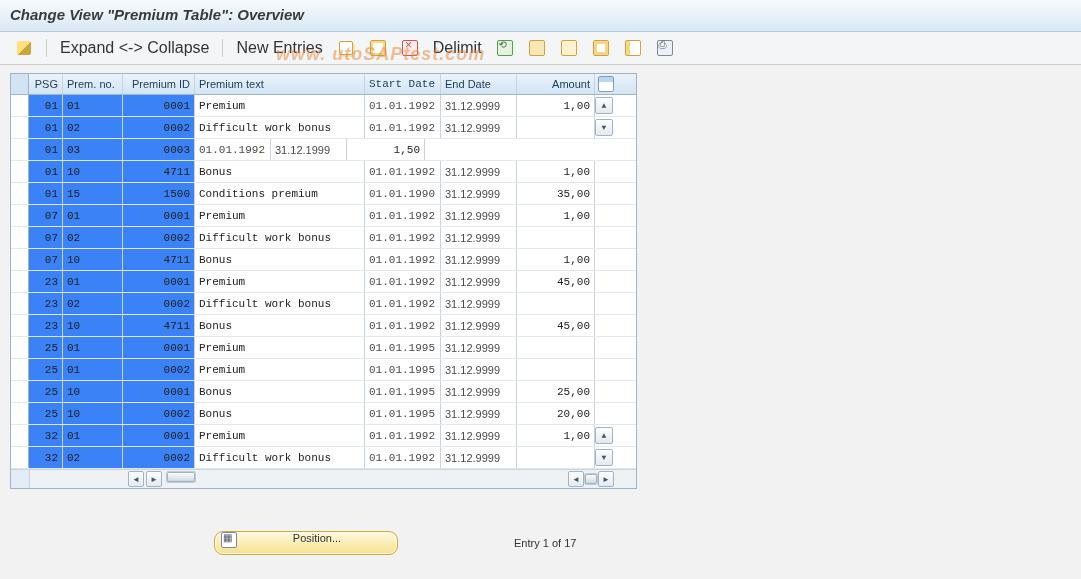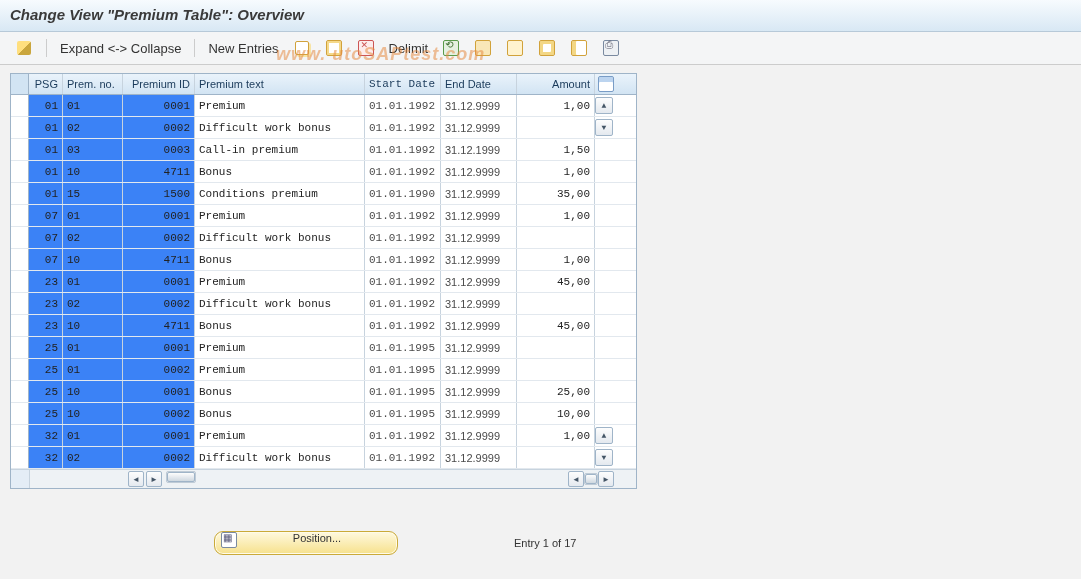--- a/index.html
+++ b/index.html
@@ -33,21 +33,21 @@
   .tb-btn {
     display: inline-flex;
     align-items: center;
     justify-content: center;
     min-width: 18px;
     height: 20px;
     padding: 0 4px;
     border: 1px solid transparent;
     border-radius: 2px;
     cursor: pointer;
-    font-size: 13px;
+    font-size: 16px;
     color: #333;
     gap: 4px;
   }
   .tb-sep {
     width: 1px;
     height: 18px;
     background: #ccc;
     margin: 0 4px;
   }
   .tb-text { white-space: nowrap; }
@@ -268,21 +268,20 @@
           <div class="vscroll-cell">
             <div class="vs-btn">▼</div>
           </div>
         </div>
       </div>
       <div class="trow">
         <div class="td c-sel"></div>
         <div class="td c-psg right">01</div>
         <div class="td c-pno">03</div>
         <div class="td c-pid right">0003</div>
-        <div class="td c-ptxt">Call-in premium</div>
         <div class="td c-sdate">01.01.1992</div>
         <div class="td c-edate">31.12.1999</div>
         <div class="td c-amt right">1,50</div>
         <div class="td c-vsb">
           <div class="vscroll-cell"></div>
         </div>
       </div>
       <div class="trow">
         <div class="td c-sel"></div>
         <div class="td c-psg right">01</div>
@@ -427,21 +426,21 @@
         </div>
       </div>
       <div class="trow">
         <div class="td c-sel"></div>
         <div class="td c-psg right">25</div>
         <div class="td c-pno">10</div>
         <div class="td c-pid right">0002</div>
         <div class="td c-ptxt">Bonus</div>
         <div class="td c-sdate">01.01.1995</div>
         <div class="td c-edate">31.12.9999</div>
-        <div class="td c-amt right">10,00</div>
+        <div class="td c-amt right">20,00</div>
         <div class="td c-vsb">
           <div class="vscroll-cell"></div>
         </div>
       </div>
       <div class="trow">
         <div class="td c-sel"></div>
         <div class="td c-psg right">32</div>
         <div class="td c-pno">01</div>
         <div class="td c-pid right">0001</div>
         <div class="td c-ptxt">Premium</div>

